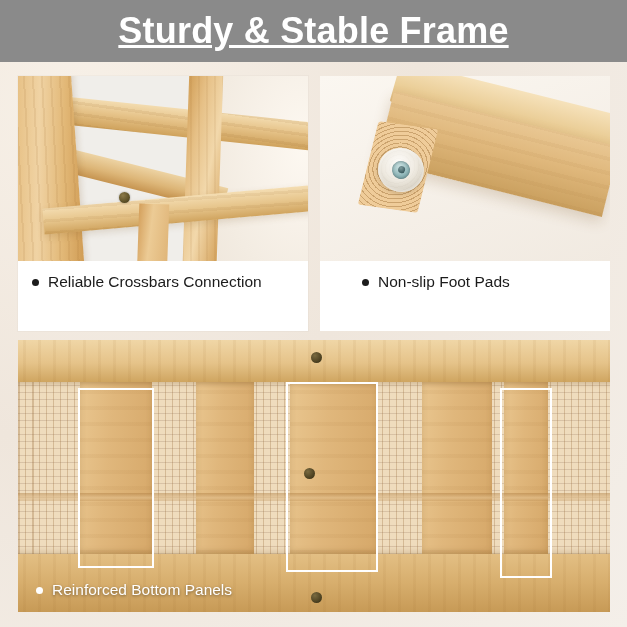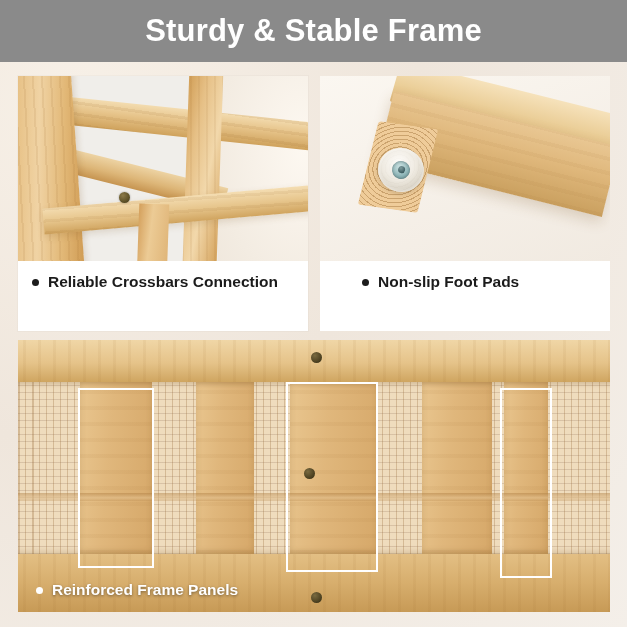--- a/index.html
+++ b/index.html
@@ -21,24 +21,25 @@
     position: absolute;
     left: 0; top: 0;
     width: 627px; height: 62px;
     background: #8a8a8a;
     display: flex;
     align-items: center;
     justify-content: center;
   }
   .header-title {
     color: #ffffff;
-    font-size: 31px;
+    font-size: 36px;
     font-weight: bold;
     letter-spacing: 0.2px;
     text-align: center;
+    text-decoration: underline;
   }
 
   
   .body-area {
     position: absolute;
     left: 0; top: 62px;
     width: 627px; height: 565px;
     background: #f3ece6;
   }
 
@@ -77,21 +78,21 @@
     width: 7px; height: 7px;
     border-radius: 50%;
     background: #1c1c1c;
     flex: 0 0 auto;
     margin-top: 7px;
   }
   .caption-text {
     font-size: 15.5px;
     color: #1b1b1b;
     line-height: 1.28;
-    font-weight: 700;
+    font-weight: 400;
     text-align: center;
   }
 
   
   #panel-crossbars {
     left: 18px; top: 14px;
     width: 290px; height: 255px;
     box-shadow: 0 0 0 1px rgba(0,0,0,0.02);
   }
   #panel-crossbars .photo { height: 185px; background: #eceae6; }
@@ -409,19 +410,19 @@
           <div class="shelf-screw" style="left:293px; top:252px;"></div>
           <div class="shelf-screw" style="left:286px; top:128px;"></div>
 
           <div class="hl-rect" style="left:60px;  top:48px;  width:76px;  height:180px;"></div>
           <div class="hl-rect" style="left:268px; top:42px;  width:92px;  height:190px;"></div>
           <div class="hl-rect" style="left:482px; top:48px;  width:52px;  height:190px;"></div>
         </div>
 
         <div class="bottom-caption">
           <span class="bullet"></span>
-          <span class="caption-text">Reinforced Frame Panels</span>
+          <span class="caption-text">Reinforced Bottom Panels</span>
         </div>
       </div>
     </div>
 
   </div>
 </div>
 
 </body></html>

